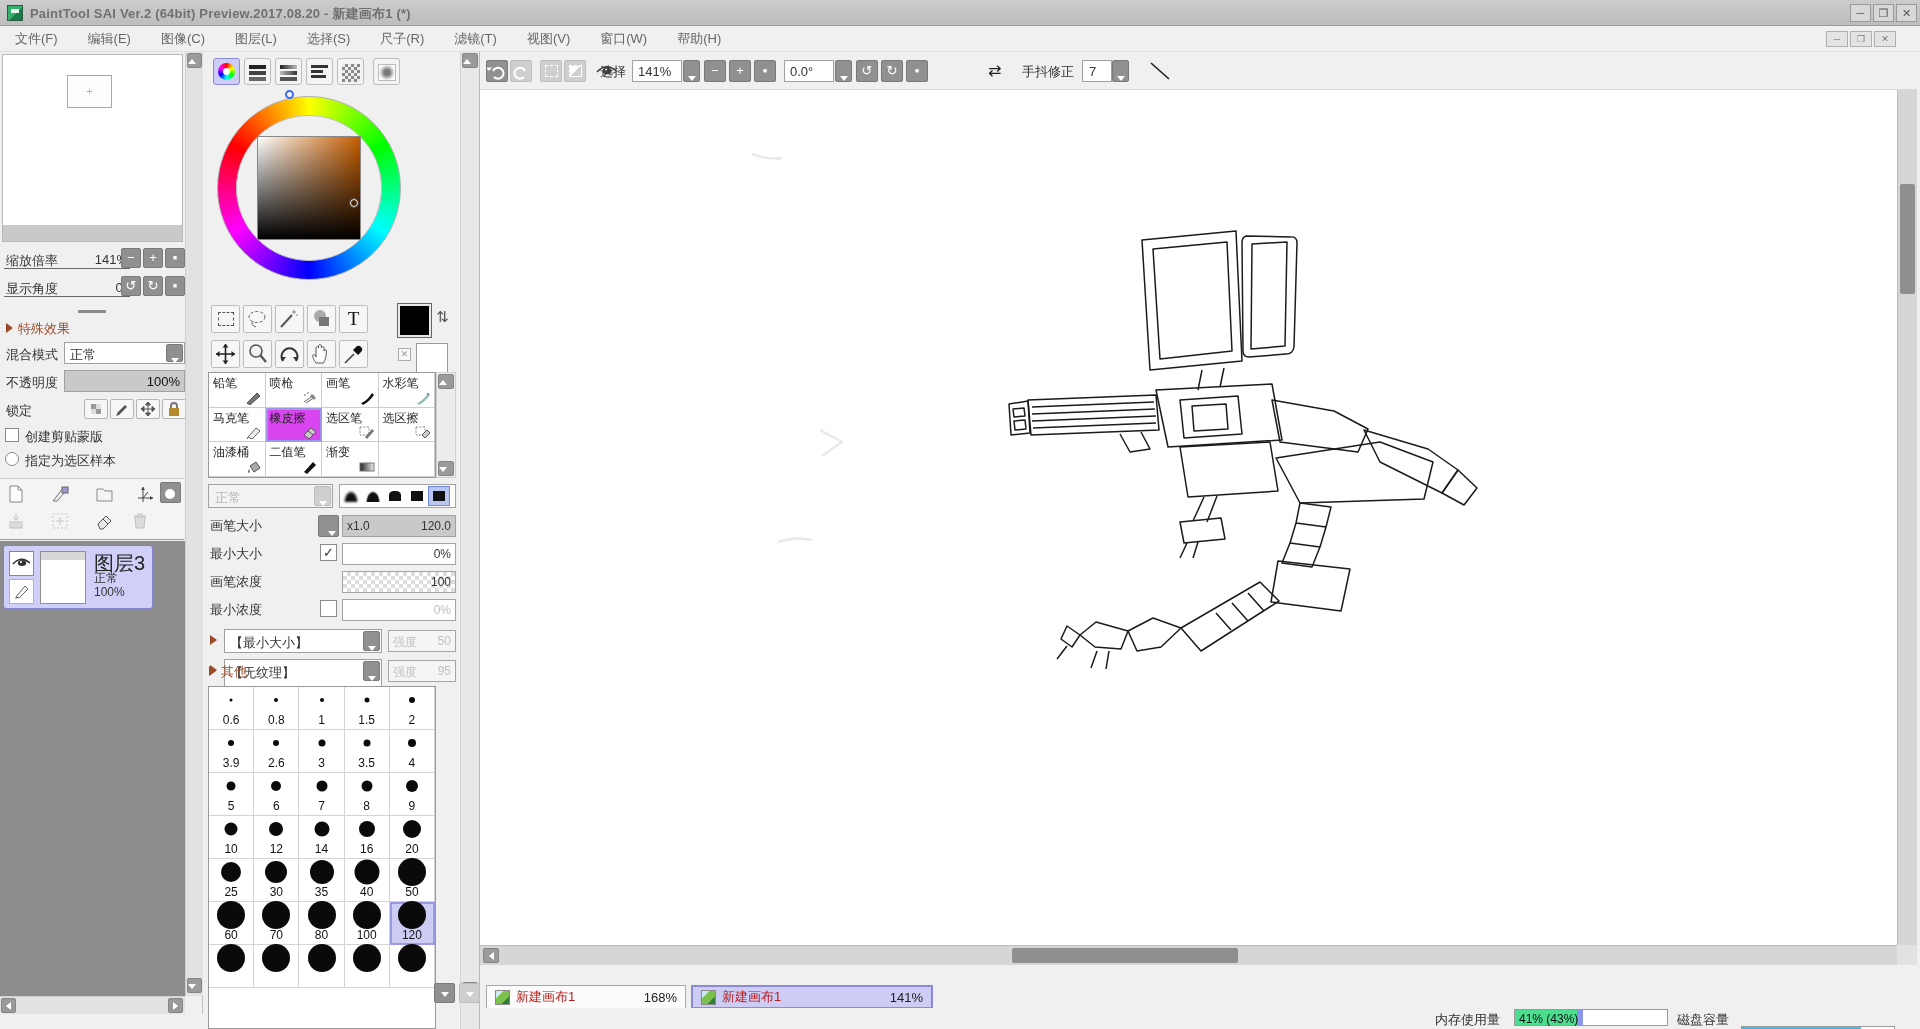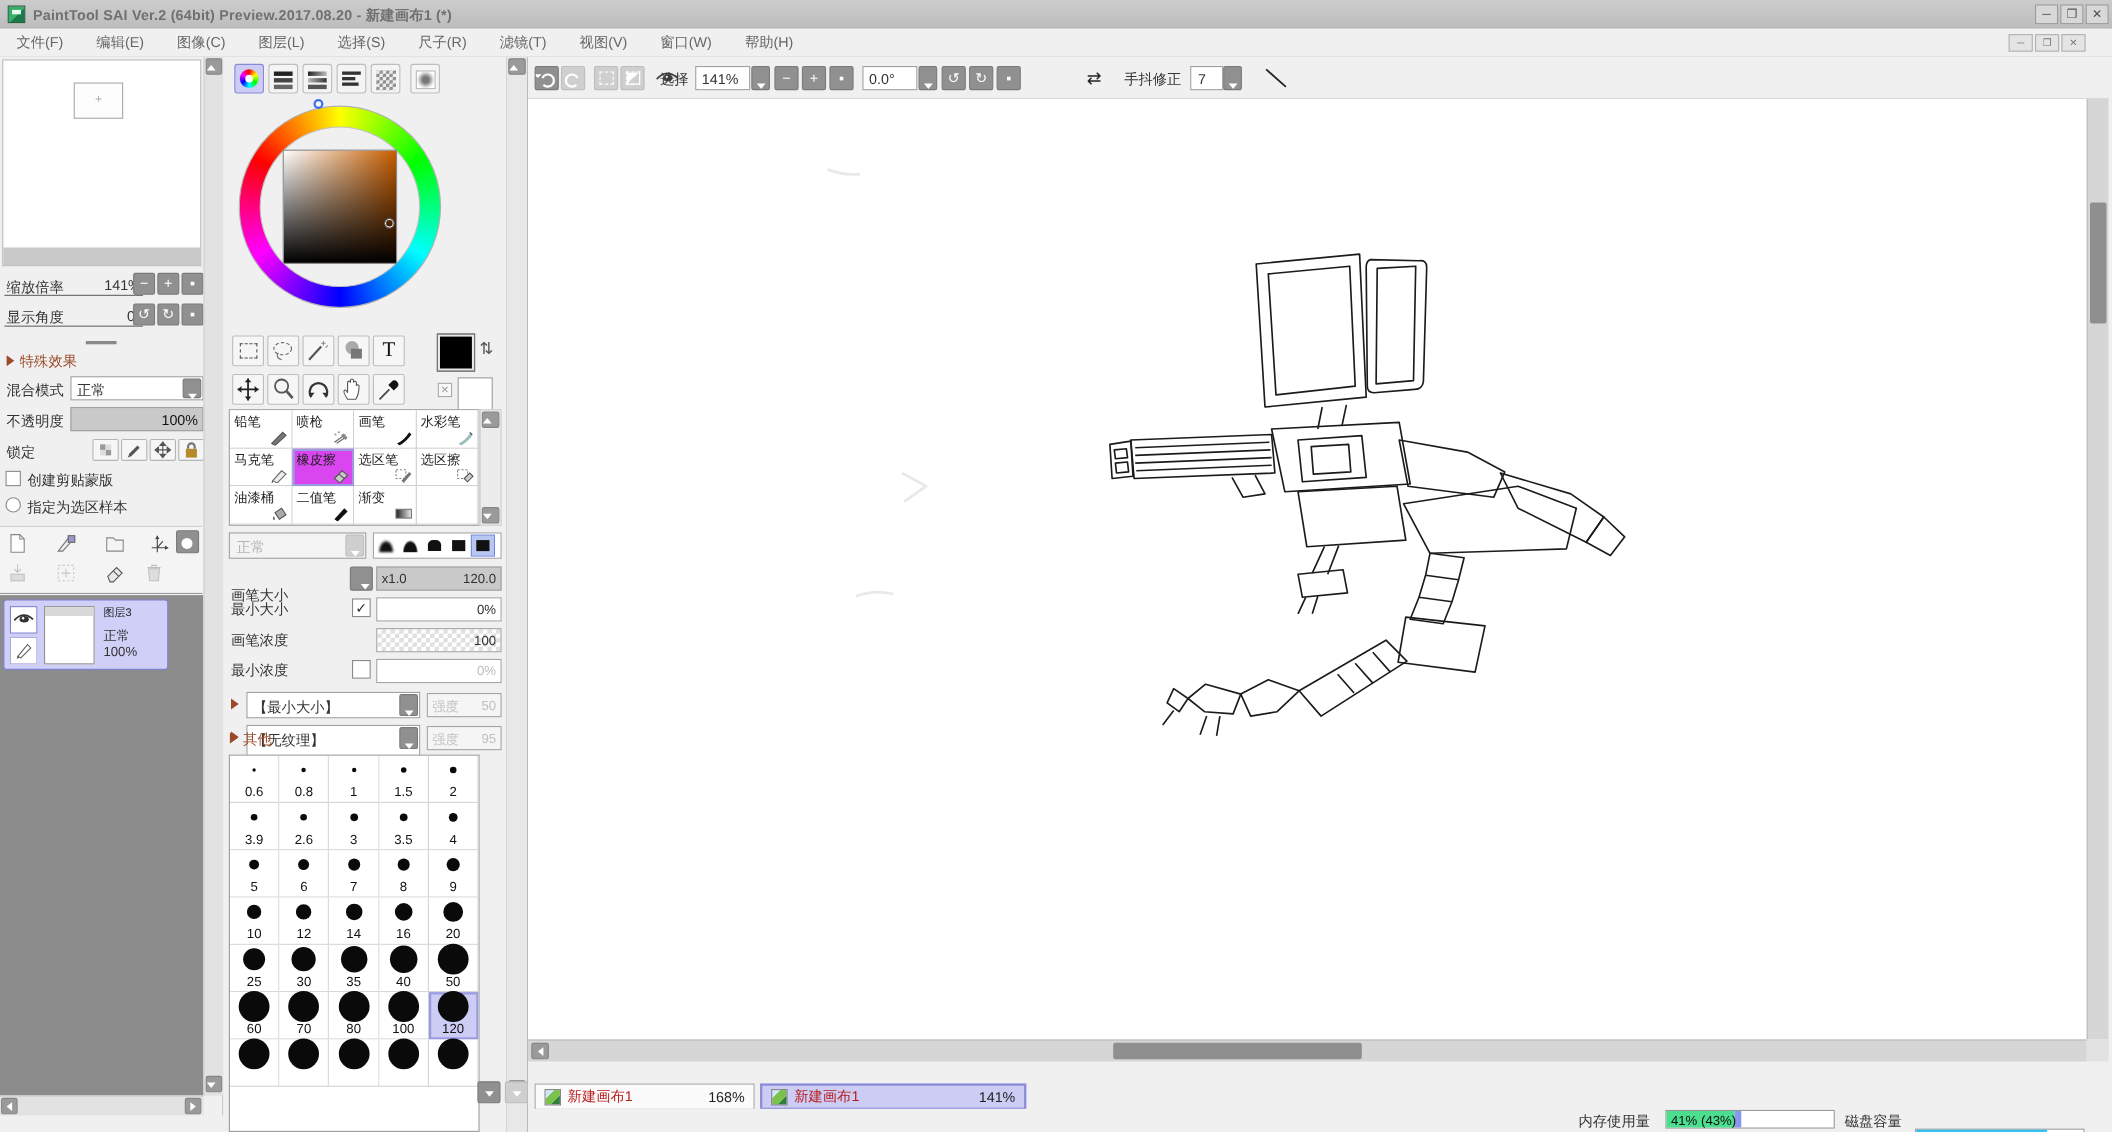--- a/index.html
+++ b/index.html
@@ -45,21 +45,21 @@
   .radio { width:14px; height:14px; background:#fff; border:1px solid #8a8a8a; border-radius:50%; }
   .lockbtn { width:24px; height:20px; background:#f6f6f6; border:1px solid #b5b5b5; border-radius:2px; text-align:center; }
   .ltb { left:0; top:426px; width:184px; height:62px; background:#f4f4f4; border-top:1px solid #cfcfcf; border-bottom:1px solid #9a9a9a; }
   .lt-icon { width:22px; height:20px; text-align:center; }
   .layer-list { left:0; top:489px; width:185px; height:455px; background:#8c8c8c; }
   .layer-entry { left:3px; top:4px; width:150px; height:64px; background:#cfcff7; border:1px solid #8080cf; border-radius:3px; }
   .leye { left:5px; top:5px; width:25px; height:25px; background:#fff; border:1px solid #8080cf; }
   .lpen { left:5px; top:33px; width:25px; height:25px; background:#fff; border:1px solid #aeaedd; }
   .lthumb { left:36px; top:5px; width:46px; height:53px; background:#fff; border:1px solid #909090; }
   .lthumb:before{content:"";position:absolute;left:0;top:0;right:0;height:8px;background:#d8d8d8;}
-  .lname { left:90px; top:4px; font-size:10px; color:#222; }
+  .lname { left:90px; top:4px; font-size:20px; color:#222; }
   .lmode { left:90px; top:24px; font-size:12px; color:#333; }
   .lopac { left:90px; top:39px; font-size:12px; color:#333; }
   .lp-hscroll { left:0; top:944px; width:185px; height:18px; background:#e2e2e2; border-top:1px solid #cfcfcf; }
 
   
   .mid-panel { left:203px; top:52px; width:277px; height:977px; background:#f0f0f0; border-right:1px solid #b9b9b9; }
   .mp-scroll { left:257px; top:0; width:19px; height:977px; background:#e8e8e8; border-left:1px solid #d4d4d4; }
   .cmbtn { top:6px; width:27px; height:27px; background:#f4f4f4; border:1px solid #bdbdbd; border-radius:3px; }
   .wheel { left:14px; top:44px; width:184px; height:184px; border-radius:50%;
     background:conic-gradient(from 300deg,#f00,#ff0 60deg,#0f0 120deg,#0ff 180deg,#00f 240deg,#f0f 300deg,#f00 360deg);
@@ -487,21 +487,21 @@
       </div>
     <div class="shp">
         <div class="sqr"></div>
       </div>
     <div class="shp on">
         <div class="sqr"></div>
       </div>
   </div>
 
   <div class="abs brow" style="top:463px;width:248px">
-    <span class="abs blabel" style="left:2px;top:17px">画笔大小</span>
+    <span class="abs blabel" style="left:2px;top:2px">画笔大小</span>
     <span class="abs dbtn" style="left:110px;top:0;width:21px;height:22px;padding-top:8px"><span class="tri-down" style="margin-left:6px"></span></span>
     <div class="abs" style="left:134px;top:0;width:114px;height:22px;background:#c9c9c9;border:1px solid #a0a0a0">
       <span style="position:absolute;left:4px;top:3px;font-size:12px">x1.0</span>
       <span style="position:absolute;right:4px;top:3px;font-size:12px">120.0</span>
     </div>
   </div>
 
   <div class="abs brow" style="top:491px;width:248px">
     <span class="abs blabel" style="left:2px;top:2px">最小大小</span>
     <span class="abs" style="left:112px;top:1px;width:17px;height:17px;background:#fff;border:1px solid #8a8a8a;text-align:center;line-height:15px">✓</span>

